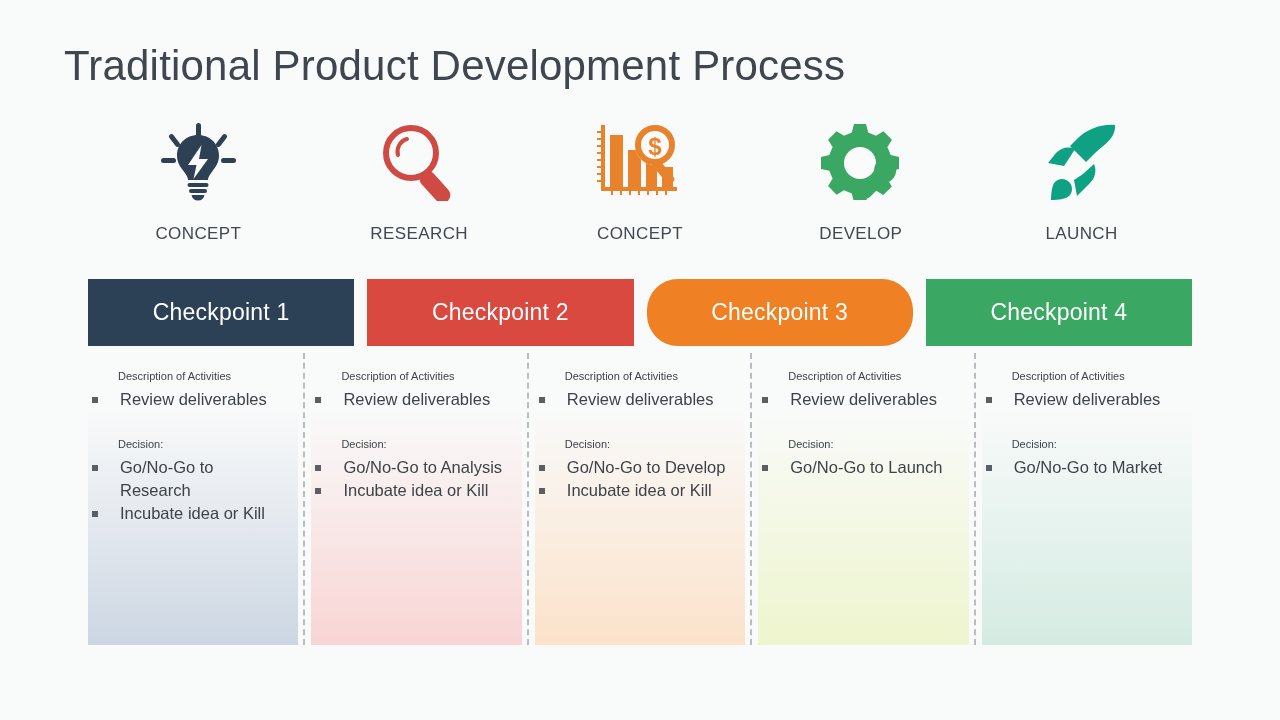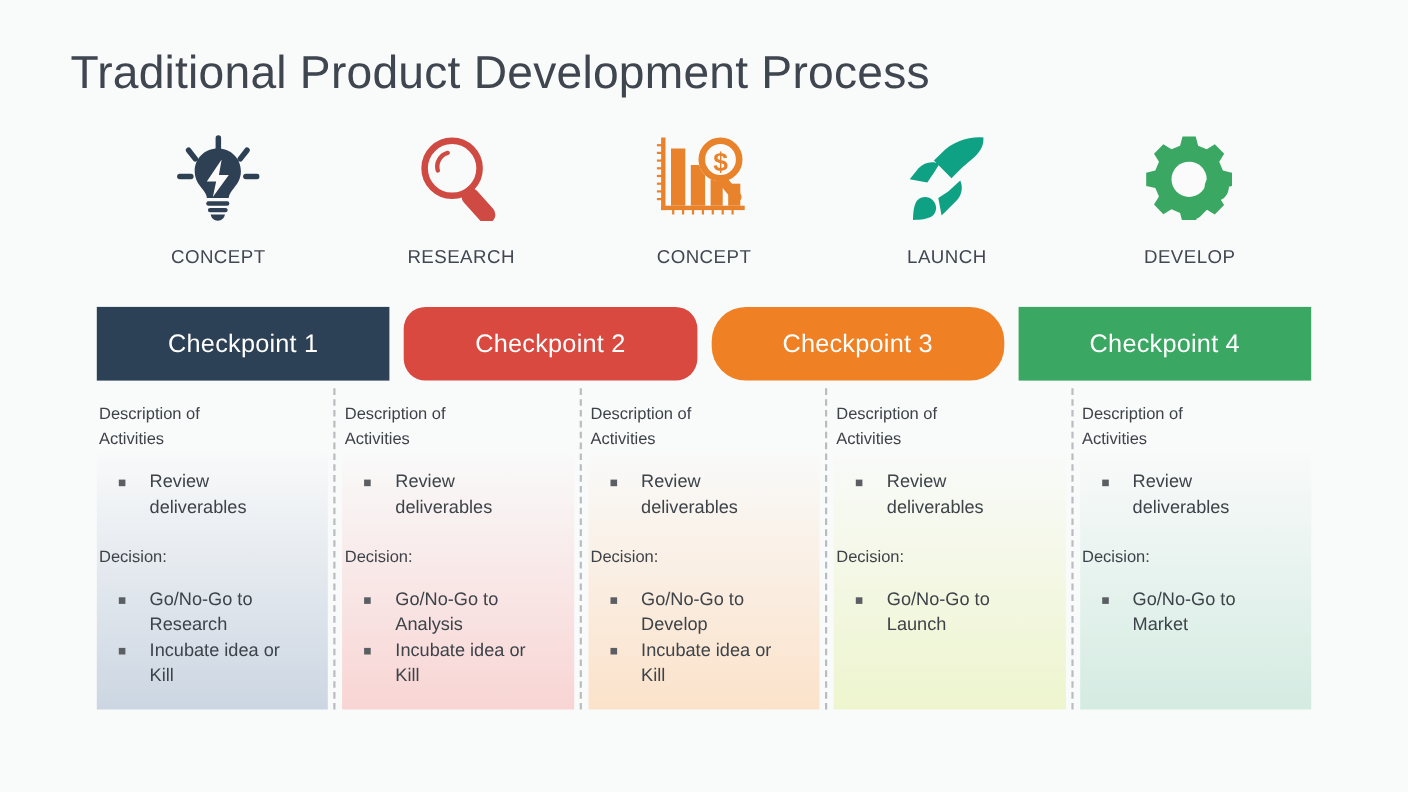--- a/index.html
+++ b/index.html
@@ -102,28 +102,29 @@
     position: absolute;
     top: -4px;
     right: -7px;
     width: 0;
     height: 292px;
     border-left: 2px dashed #b9bcc0;
   }
   .col-body.last::after { display: none; }
 
   .col-heading {
-    font-size: 15px;
+    font-size: 11px;
     line-height: 23px;
     color: #3d4349;
     max-width: 150px;
+    margin-left: 28px;
   }
   .bullets {
     list-style: none;
-    margin: 16px;
+    margin: 0;
     padding: 0;
   }
   .bullets li {
     position: relative;
     padding-left: 30px;
     font-size: 16.5px;
     line-height: 23px;
     color: #3d4349;
     max-width: 190px;
   }
@@ -214,52 +215,52 @@
           <circle cx="58" cy="22" r="17" fill="none" stroke="#e8822b" stroke-width="6"></circle>
           <rect x="62" y="35" width="9" height="28" rx="4" transform="rotate(-40 66 49)" fill="#e8822b"></rect>
           <text x="58" y="32" font-family="Liberation Sans, sans-serif" font-size="24" font-weight="bold" fill="#e8822b" text-anchor="middle">$</text>
         </g>
       </svg>
         </div>
         <div class="stage-label">CONCEPT</div>
       </div>
       <div class="stage">
         <div class="stage-icon">
+          <svg xmlns="http://www.w3.org/2000/svg" width="86" height="78" viewBox="0 0 86 78">
+        <g fill="#3aa862">
+          <path d="M36 2h12l2.2 8.4 7.8 3.3 7.4-4.5 8.5 8.5-4.5 7.4 3.3 7.8L81 35v12l-8.4 2.2-3.3 7.8 4.5 7.4-8.5 8.5-7.4-4.5-7.8 3.3L48 80H36l-2.2-8.4-7.8-3.3-7.4 4.5L10.1 64l4.5-7.4-3.3-7.8L3 47V35l8.3-2.1 3.3-7.8-4.5-7.4 8.5-8.5 7.4 4.5 7.8-3.3z"></path>
+        </g>
+        <circle cx="42" cy="41" r="16" fill="#fbfbfb"></circle>
+        <g fill="#3aa862">
+          <path d="M82 28.5a13.5 13.5 0 0 0-17.7 17l-14 14a6.2 6.2 0 1 0 8.8 8.8l14-14A13.5 13.5 0 0 0 85 36l-7.6 7.6-6-6L79 30z" transform="translate(-6 8) scale(0.98)"></path>
+        </g>
+      </svg>
+        </div>
+        <div class="stage-label">DEVELOP</div>
+      </div>
+      <div class="stage">
+        <div class="stage-icon">
           <svg xmlns="http://www.w3.org/2000/svg" width="78" height="78" viewBox="0 0 78 78">
         <g fill="#0fa183">
           <path d="M72 3c-14-1-28 4-38 14l-7 7 16 16 7-7C60 23 73 17 72 3z"></path>
           <path d="M26 25c-7-3-14-1-19 4L-1 39l16 3 6-9z" transform="translate(6 2)"></path>
           <path d="M53 52c3 7 1 14-4 19L36 84l-3-16 9-6z" transform="translate(-2 -10)"></path>
           <path d="M12 60c4-4 10-4 14 0s4 10 0 14c-3 3-11 4-18 4 0-7 1-15 4-18z"></path>
         </g>
       </svg>
         </div>
         <div class="stage-label">LAUNCH</div>
       </div>
-      <div class="stage">
-        <div class="stage-icon">
-          <svg xmlns="http://www.w3.org/2000/svg" width="86" height="78" viewBox="0 0 86 78">
-        <g fill="#3aa862">
-          <path d="M36 2h12l2.2 8.4 7.8 3.3 7.4-4.5 8.5 8.5-4.5 7.4 3.3 7.8L81 35v12l-8.4 2.2-3.3 7.8 4.5 7.4-8.5 8.5-7.4-4.5-7.8 3.3L48 80H36l-2.2-8.4-7.8-3.3-7.4 4.5L10.1 64l4.5-7.4-3.3-7.8L3 47V35l8.3-2.1 3.3-7.8-4.5-7.4 8.5-8.5 7.4 4.5 7.8-3.3z"></path>
-        </g>
-        <circle cx="42" cy="41" r="16" fill="#fbfbfb"></circle>
-        <g fill="#3aa862">
-          <path d="M82 28.5a13.5 13.5 0 0 0-17.7 17l-14 14a6.2 6.2 0 1 0 8.8 8.8l14-14A13.5 13.5 0 0 0 85 36l-7.6 7.6-6-6L79 30z" transform="translate(-6 8) scale(0.98)"></path>
-        </g>
-      </svg>
-        </div>
-        <div class="stage-label">DEVELOP</div>
-      </div>
     </div>
 
   <div id="checkpoint-row">
       <div class="checkpoint-bar" style="background: rgb(45, 65, 86);">
         <span>Checkpoint 1</span>
       </div>
-      <div class="checkpoint-bar" style="background: rgb(217, 73, 63); border-radius: 20px;">
+      <div class="checkpoint-bar" style="background: rgb(217, 73, 63);">
         <span>Checkpoint 2</span>
       </div>
       <div class="checkpoint-bar" style="background: rgb(239, 128, 35); border-radius: 31px;">
         <span>Checkpoint 3</span>
       </div>
       <div class="checkpoint-bar" style="background: rgb(58, 168, 98);">
         <span>Checkpoint 4</span>
       </div>
     </div>
 

